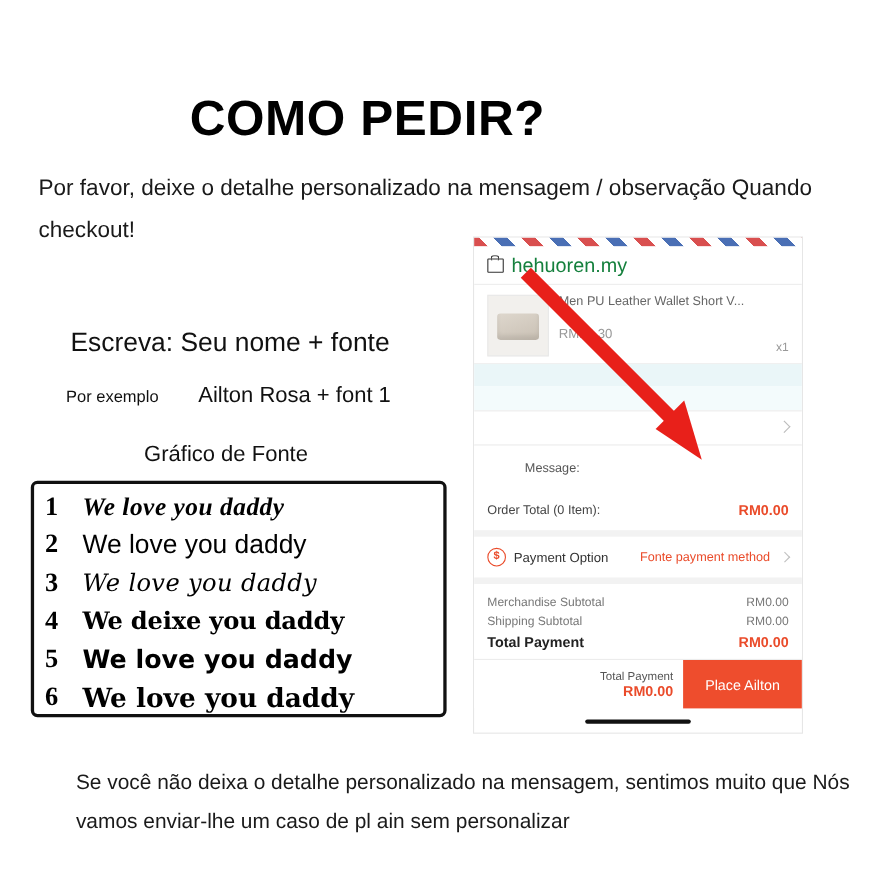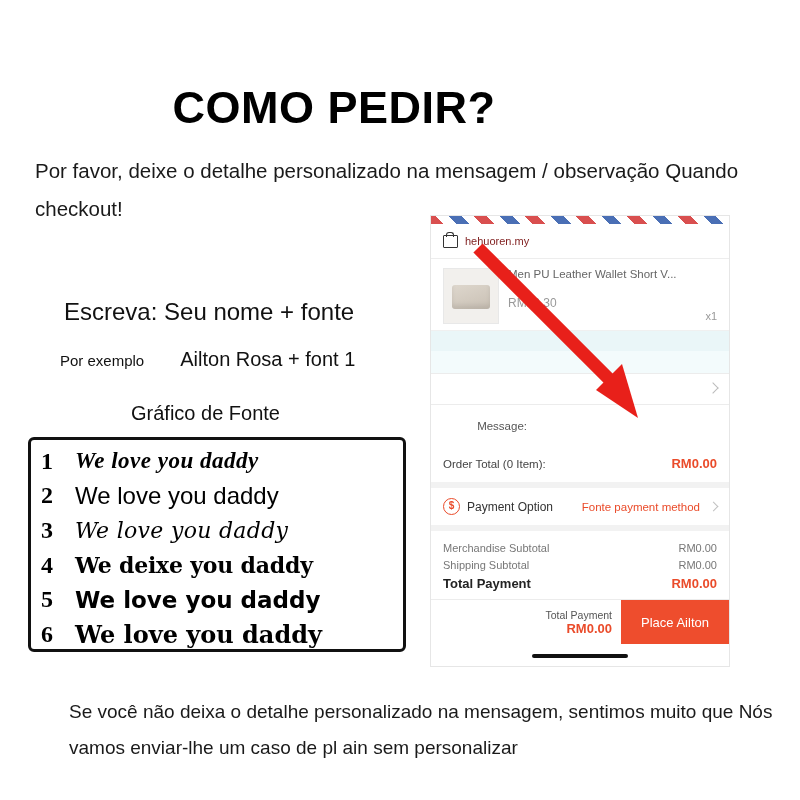--- a/index.html
+++ b/index.html
@@ -173,22 +173,22 @@
   .shop-icon:before {
     content: "";
     position: absolute;
     left: 2px; top: -3.5px;
     width: 6px; height: 4px;
     border: 1.4px solid #333;
     border-bottom: none;
     border-radius: 3px 3px 0 0;
   }
   .shop-name {
-    font-size: 11px;
-    color: #7f1d1d;
+    font-size: 18px;
+    color: #15803d;
   }
 
   .product-row {
     display: flex;
     padding: 9px 12px 6px 12px;
     position: relative;
   }
   .product-thumb {
     width: 54px; height: 54px;
     background: #f2f0ed;

